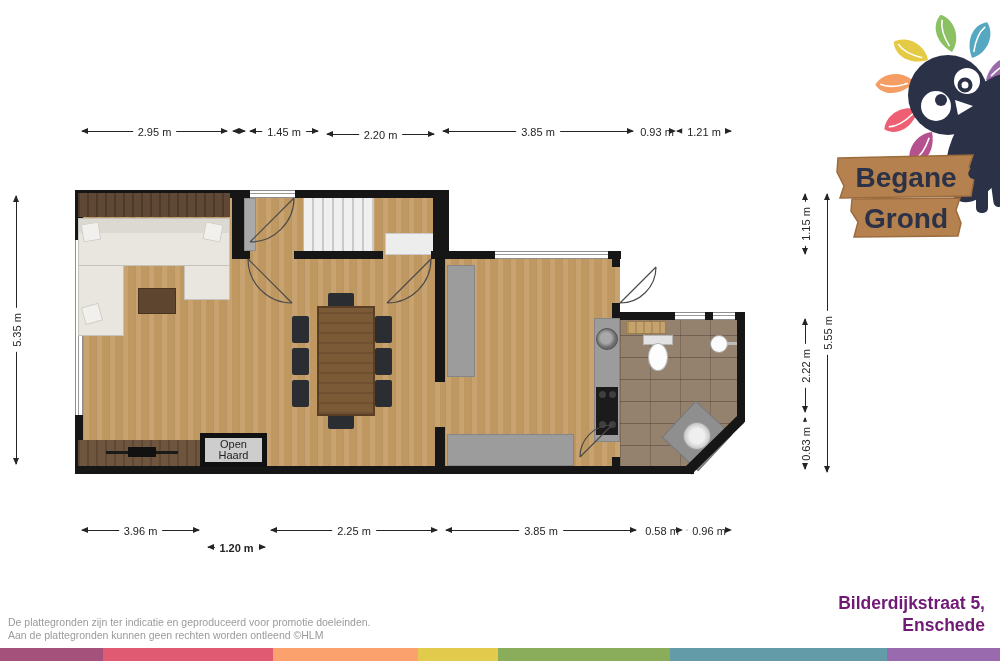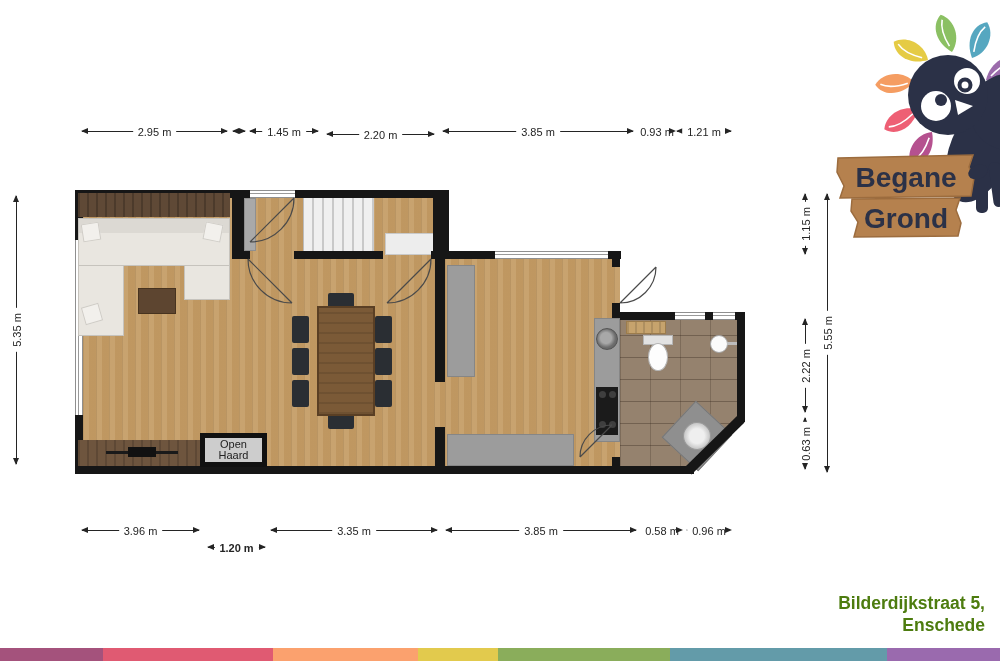--- a/index.html
+++ b/index.html
@@ -39,21 +39,21 @@
   .sofa{position:absolute;background:#e9e6e0;border:1px solid #c6c3bd;box-sizing:border-box;}
   .pillow{position:absolute;width:18px;height:18px;background:#f2f0ec;border:1px solid #cfccc6;box-sizing:border-box;}
   .chair{position:absolute;background:#2a2e33;border-radius:2px;}
   #openhaard{position:absolute;left:130px;top:248px;width:67px;height:34px;background:#cdcdcd;
     border:5px solid #111;box-sizing:border-box;display:flex;align-items:center;justify-content:center;
     text-align:center;font-size:11px;line-height:11px;color:#222;}
   .overlay{position:absolute;left:0;top:0;}
   
   #disclaimer{position:absolute;left:8px;top:616px;font-size:10.5px;line-height:13px;color:#9b9b9b;}
   #address{position:absolute;right:15px;top:592px;text-align:right;font-size:17.5px;line-height:22px;
-    font-weight:bold;color:#4d7c0f;}
+    font-weight:bold;color:#701a75;}
   #stripe{position:absolute;left:0;top:648px;width:1000px;height:13px;display:flex;}
   .seg{height:13px;}
 </style>
 </head>
 <body>
 
 <div id="canvas">
 
   <div id="plan">
 
@@ -192,21 +192,21 @@
   <div class="hdim" style="left:81px;top:524px;width:119px;">
       <span class="dline"></span>
       <span class="dlabel">3.96 m</span>
     </div>
   <div class="hdim" style="left:207px;top:541px;width:59px;font-weight:bold;">
       <span class="dline"></span>
       <span class="dlabel">1.20 m</span>
     </div>
   <div class="hdim" style="left:270px;top:524px;width:168px;">
       <span class="dline"></span>
-      <span class="dlabel">3.35 m</span>
+      <span class="dlabel">2.25 m</span>
     </div>
   <div class="hdim" style="left:445px;top:524px;width:192px;">
       <span class="dline"></span>
       <span class="dlabel">3.85 m</span>
     </div>
   <div class="hdim" style="left:641px;top:524px;width:42px;">
       <span class="dline"></span>
       <span class="dlabel">0.58 m</span>
     </div>
   <div class="hdim" style="left:686px;top:524px;width:46px;">
@@ -280,20 +280,24 @@
     </g>
     <g>
       <path d="M10,158 L145,155 L141,167 L146,178 L143,196 L12,198 L16,186 L9,172 Z" fill="#b5814e" stroke="#9c6c3e" stroke-width="1.5"></path>
       <path d="M24,199 L132,198 L128,210 L133,223 L130,236 L26,237 L30,222 L23,211 Z" fill="#b5814e" stroke="#9c6c3e" stroke-width="1.5"></path>
       <ellipse cx="150" cy="172" rx="10" ry="7" transform="rotate(-20 150 172)" fill="#2b3147"></ellipse>
       <text x="78" y="187" text-anchor="middle" font-family="Liberation Sans, sans-serif" font-size="28" font-weight="bold" fill="#2b3147">Begane</text>
       <text x="78" y="228" text-anchor="middle" font-family="Liberation Sans, sans-serif" font-size="28" font-weight="bold" fill="#2b3147">Grond</text>
     </g>
   </svg>
 
+  <div id="disclaimer">
+    <div>De plattegronden zijn ter indicatie en geproduceerd voor promotie doeleinden.</div>
+    <div>Aan de plattegronden kunnen geen rechten worden ontleend ©HLM</div>
+  </div>
   <div id="address">
     <div>Bilderdijkstraat 5,</div>
     <div>Enschede</div>
   </div>
   <div id="stripe">
     <div class="seg" style="width: 103px; background: rgb(164, 82, 124);"></div>
     <div class="seg" style="width: 170px; background: rgb(224, 90, 114);"></div>
     <div class="seg" style="width: 145px; background: rgb(251, 161, 110);"></div>
     <div class="seg" style="width: 80px; background: rgb(226, 202, 77);"></div>
     <div class="seg" style="width: 172px; background: rgb(138, 173, 91);"></div>

